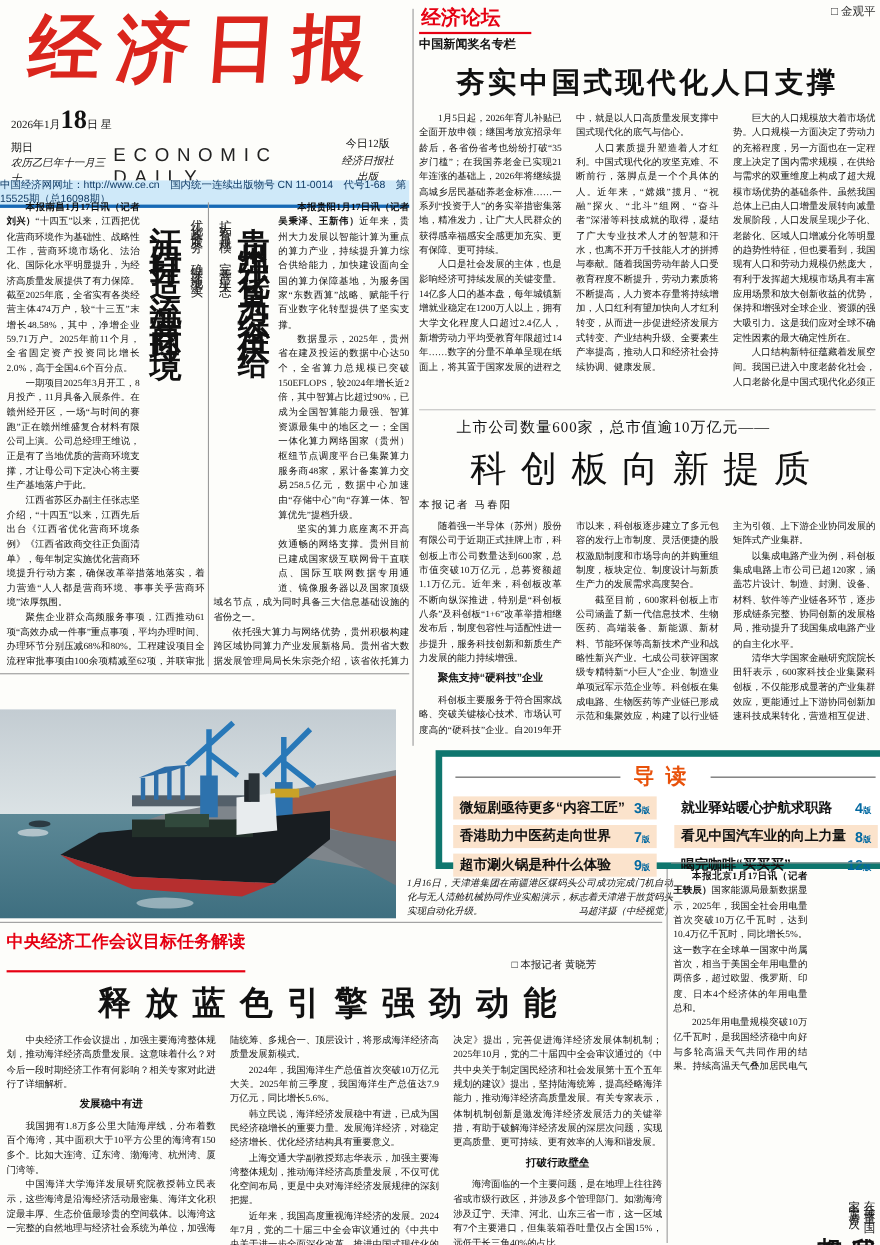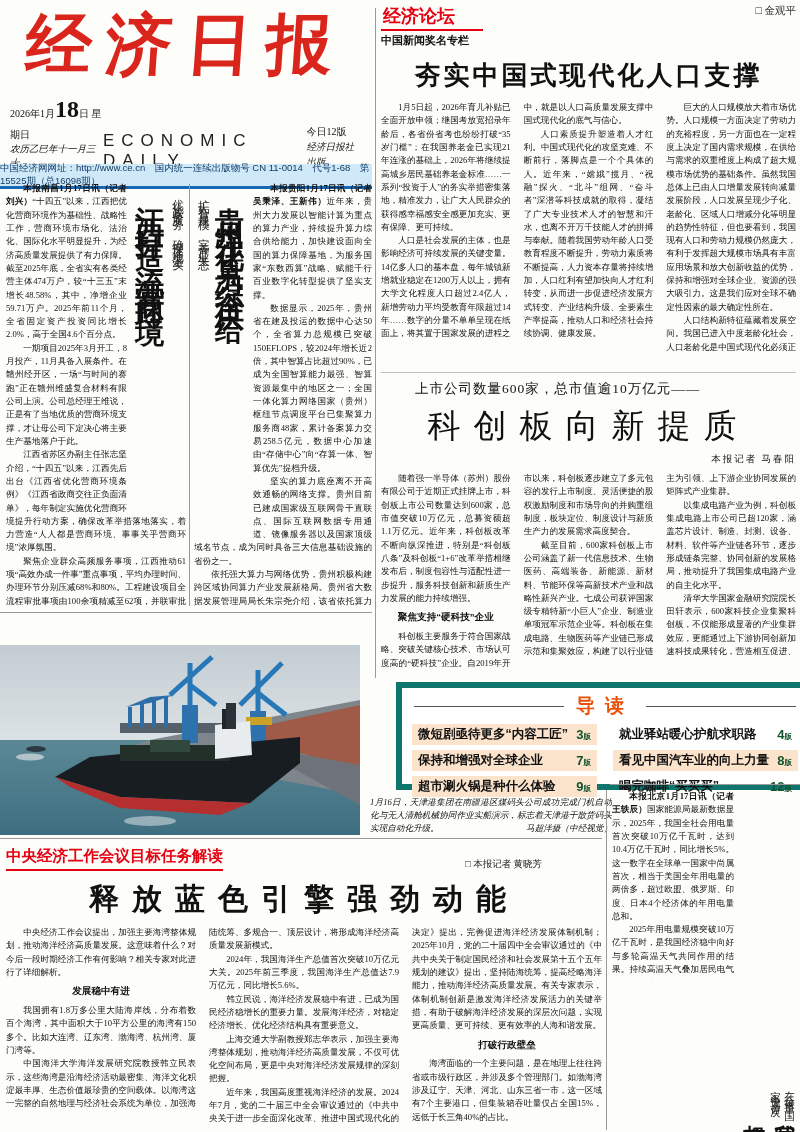--- a/index.html
+++ b/index.html
@@ -7,21 +7,21 @@
         font-family:"Liberation Serif","DejaVu Serif",serif;color:#111;}
   .abs{position:absolute;}
   
   .masthead-title{font-size:66px;font-weight:bold;color:#da251c;text-align:center;
     letter-spacing:14px;line-height:1.35;transform:skewX(-4deg);font-family:"Liberation Serif",serif;}
   .mast-row{display:flex;justify-content:space-between;align-items:flex-end;padding:0 10px;}
   .date-block{font-size:10px;line-height:1.5;}
   .date-big{font-size:24px;font-weight:bold;}
   .lunar{font-style:italic;font-size:9.5px;}
   .english-title{font-size:17px;letter-spacing:7px;color:#222;font-family:"Liberation Sans",sans-serif;}
-  .edition-block{font-size:10px;text-align:left;line-height:1.6;}
+  .edition-block{font-size:10px;text-align:center;line-height:1.6;}
   .infobar{background:#cfe9f9;border-bottom:3px solid #1769b5;font-size:9.5px;color:#123c66;
     display:flex;align-items:center;justify-content:center;font-family:"Liberation Sans",sans-serif;}
   
   .art-body{font-size:8.6px;line-height:1.55;text-align:justify;overflow:hidden;}
   .art-body p{margin:0;text-indent:2em;}
   .art-body h4{margin:5px 0;font-size:9.6px;text-align:center;text-indent:0;
     font-family:"Liberation Sans","DejaVu Sans",sans-serif;}
   .cols-3{column-count:3;column-gap:13px;}
   
   .vrule{background:#9a9a9a;width:1px;}
@@ -38,46 +38,46 @@
   
   .vwrap{height:100%;}
   .vfloat-r{float:right;display:flex;height:322px;margin-left:5px;}
   .vfloat-l{float:left;display:flex;height:352px;margin-right:5px;}
   .v-headline{writing-mode:vertical-rl;font-size:29px;font-weight:bold;letter-spacing:12px;
     line-height:1.25;padding-top:2px;}
   .v-sub{writing-mode:vertical-rl;font-size:11.5px;letter-spacing:4px;padding-top:8px;color:#222;}
   
   .kicker-serif{font-size:13.5px;letter-spacing:1px;padding-left:34px;}
   .big-serif-headline{font-size:33px;font-weight:normal;text-align:center;letter-spacing:13px;margin:6px 0 4px;}
-  .byline-center{font-size:9.5px;text-align:right;letter-spacing:2px;margin-bottom:6px;}
+  .byline-center{font-size:9.5px;text-align:left;letter-spacing:2px;margin-bottom:6px;}
   
   .daodu{border:6px solid #0f766e;background:#fff;padding:5px 10px 6px;box-sizing:border-box;margin-left:16px;}
   .daodu-titlerow{display:flex;align-items:center;justify-content:center;margin-bottom:5px;}
   .daodu-line{height:1px;background:#555;flex:1;max-width:150px;}
   .daodu-title{font-size:19px;font-weight:bold;color:#e8510a;letter-spacing:10px;margin:0 12px;
     font-family:"Liberation Sans",sans-serif;}
   .daodu-grid{display:grid;grid-template-columns:1fr 1fr;column-gap:16px;row-gap:5px;}
   .daodu-item{display:flex;align-items:center;justify-content:space-between;
     font-family:"Liberation Sans","DejaVu Sans",sans-serif;padding:2px 6px;}
   .daodu-item.hl{background:#fbe3cc;}
   .daodu-item .t{font-size:12.5px;font-weight:bold;}
-  .daodu-item .pg{color:#14532d;font-weight:bold;font-size:13px;white-space:nowrap;text-align:right;}
+  .daodu-item .pg{color:#0369a1;font-weight:bold;font-size:13px;white-space:nowrap;text-align:right;}
   .daodu-item .pg small{font-size:7.5px;}
   
   .caption{font-size:8.6px;line-height:1.5;text-align:justify;font-style:italic;}
   .caption .credit{float:right;font-style:italic;}
   
   .elec{display:flex;flex-direction:column;}
   .elec .art-body{width:122px;}
   .elec-sub{writing-mode:vertical-rl;font-size:10.5px;letter-spacing:4px;margin:105px 4px 0 8px;}
   .elec-headline{writing-mode:vertical-rl;font-size:22px;font-weight:bold;letter-spacing:3px;
     line-height:1.4;margin-left:2px;}
   
   .red-kicker{font-size:15.5px;font-weight:bold;color:#e60012;border-bottom:2px solid #e60012;
-    display:inline-block;padding-bottom:2px;font-family:"Liberation Sans",sans-serif;}
+    display:inline-block;padding-bottom:15px;font-family:"Liberation Sans",sans-serif;}
   .blue-byline{font-size:9.5px;color:#222;}
   .blue-headline{font-size:30px;font-weight:bold;text-align:center;letter-spacing:13px;margin:8px 0 6px;
     font-family:"Liberation Sans","DejaVu Sans",sans-serif;}
   .photo-frame{overflow:hidden;background:#bcc8cf;}
 </style>
 </head>
 <body>
 
 <div class="page">
 
@@ -220,21 +220,21 @@
     <div class="daodu-grid">
       <div class="daodu-item hl">
         <span class="t">微短剧亟待更多“内容工匠”</span>
         <span class="pg"><span>3</span><small>版</small></span>
       </div>
       <div class="daodu-item">
         <span class="t">就业驿站暖心护航求职路</span>
         <span class="pg"><span>4</span><small>版</small></span>
       </div>
       <div class="daodu-item hl">
-        <span class="t">保持和增强对全球企业</span>
+        <span class="t">香港助力中医药走向世界</span>
         <span class="pg"><span>7</span><small>版</small></span>
       </div>
       <div class="daodu-item hl">
         <span class="t">看见中国汽车业的向上力量</span>
         <span class="pg"><span>8</span><small>版</small></span>
       </div>
       <div class="daodu-item hl">
         <span class="t">超市涮火锅是种什么体验</span>
         <span class="pg"><span>9</span><small>版</small></span>
       </div>

